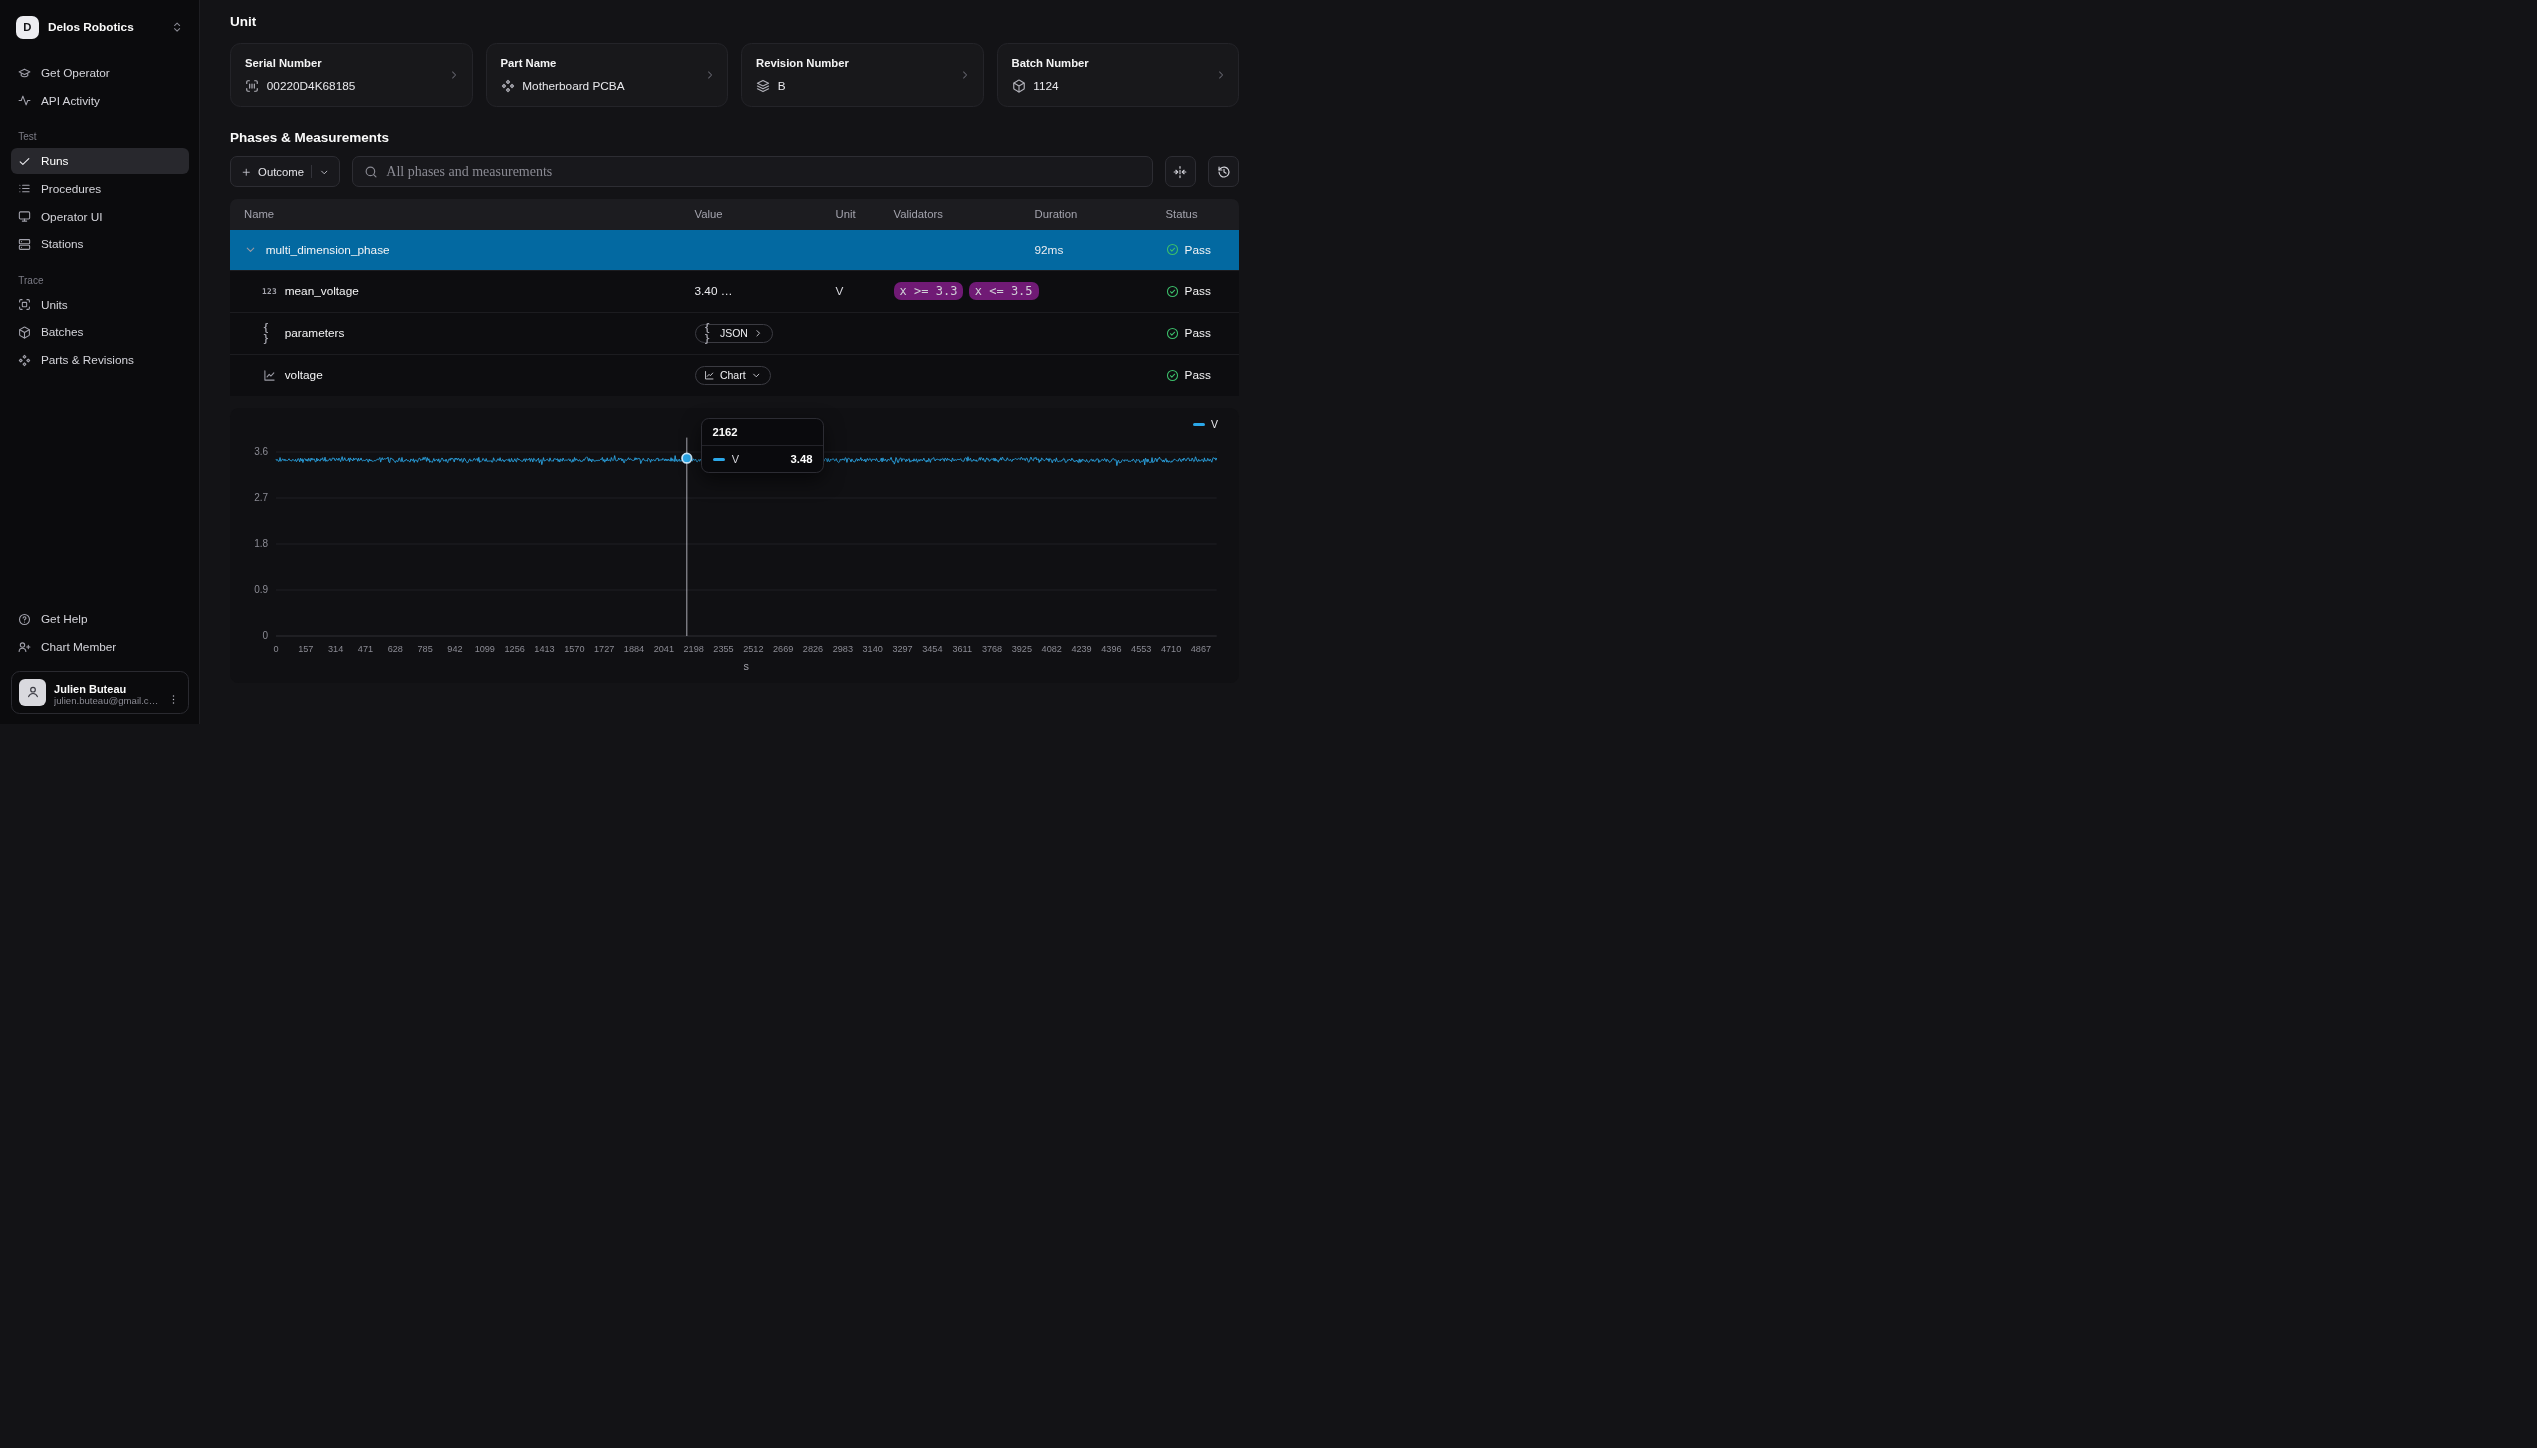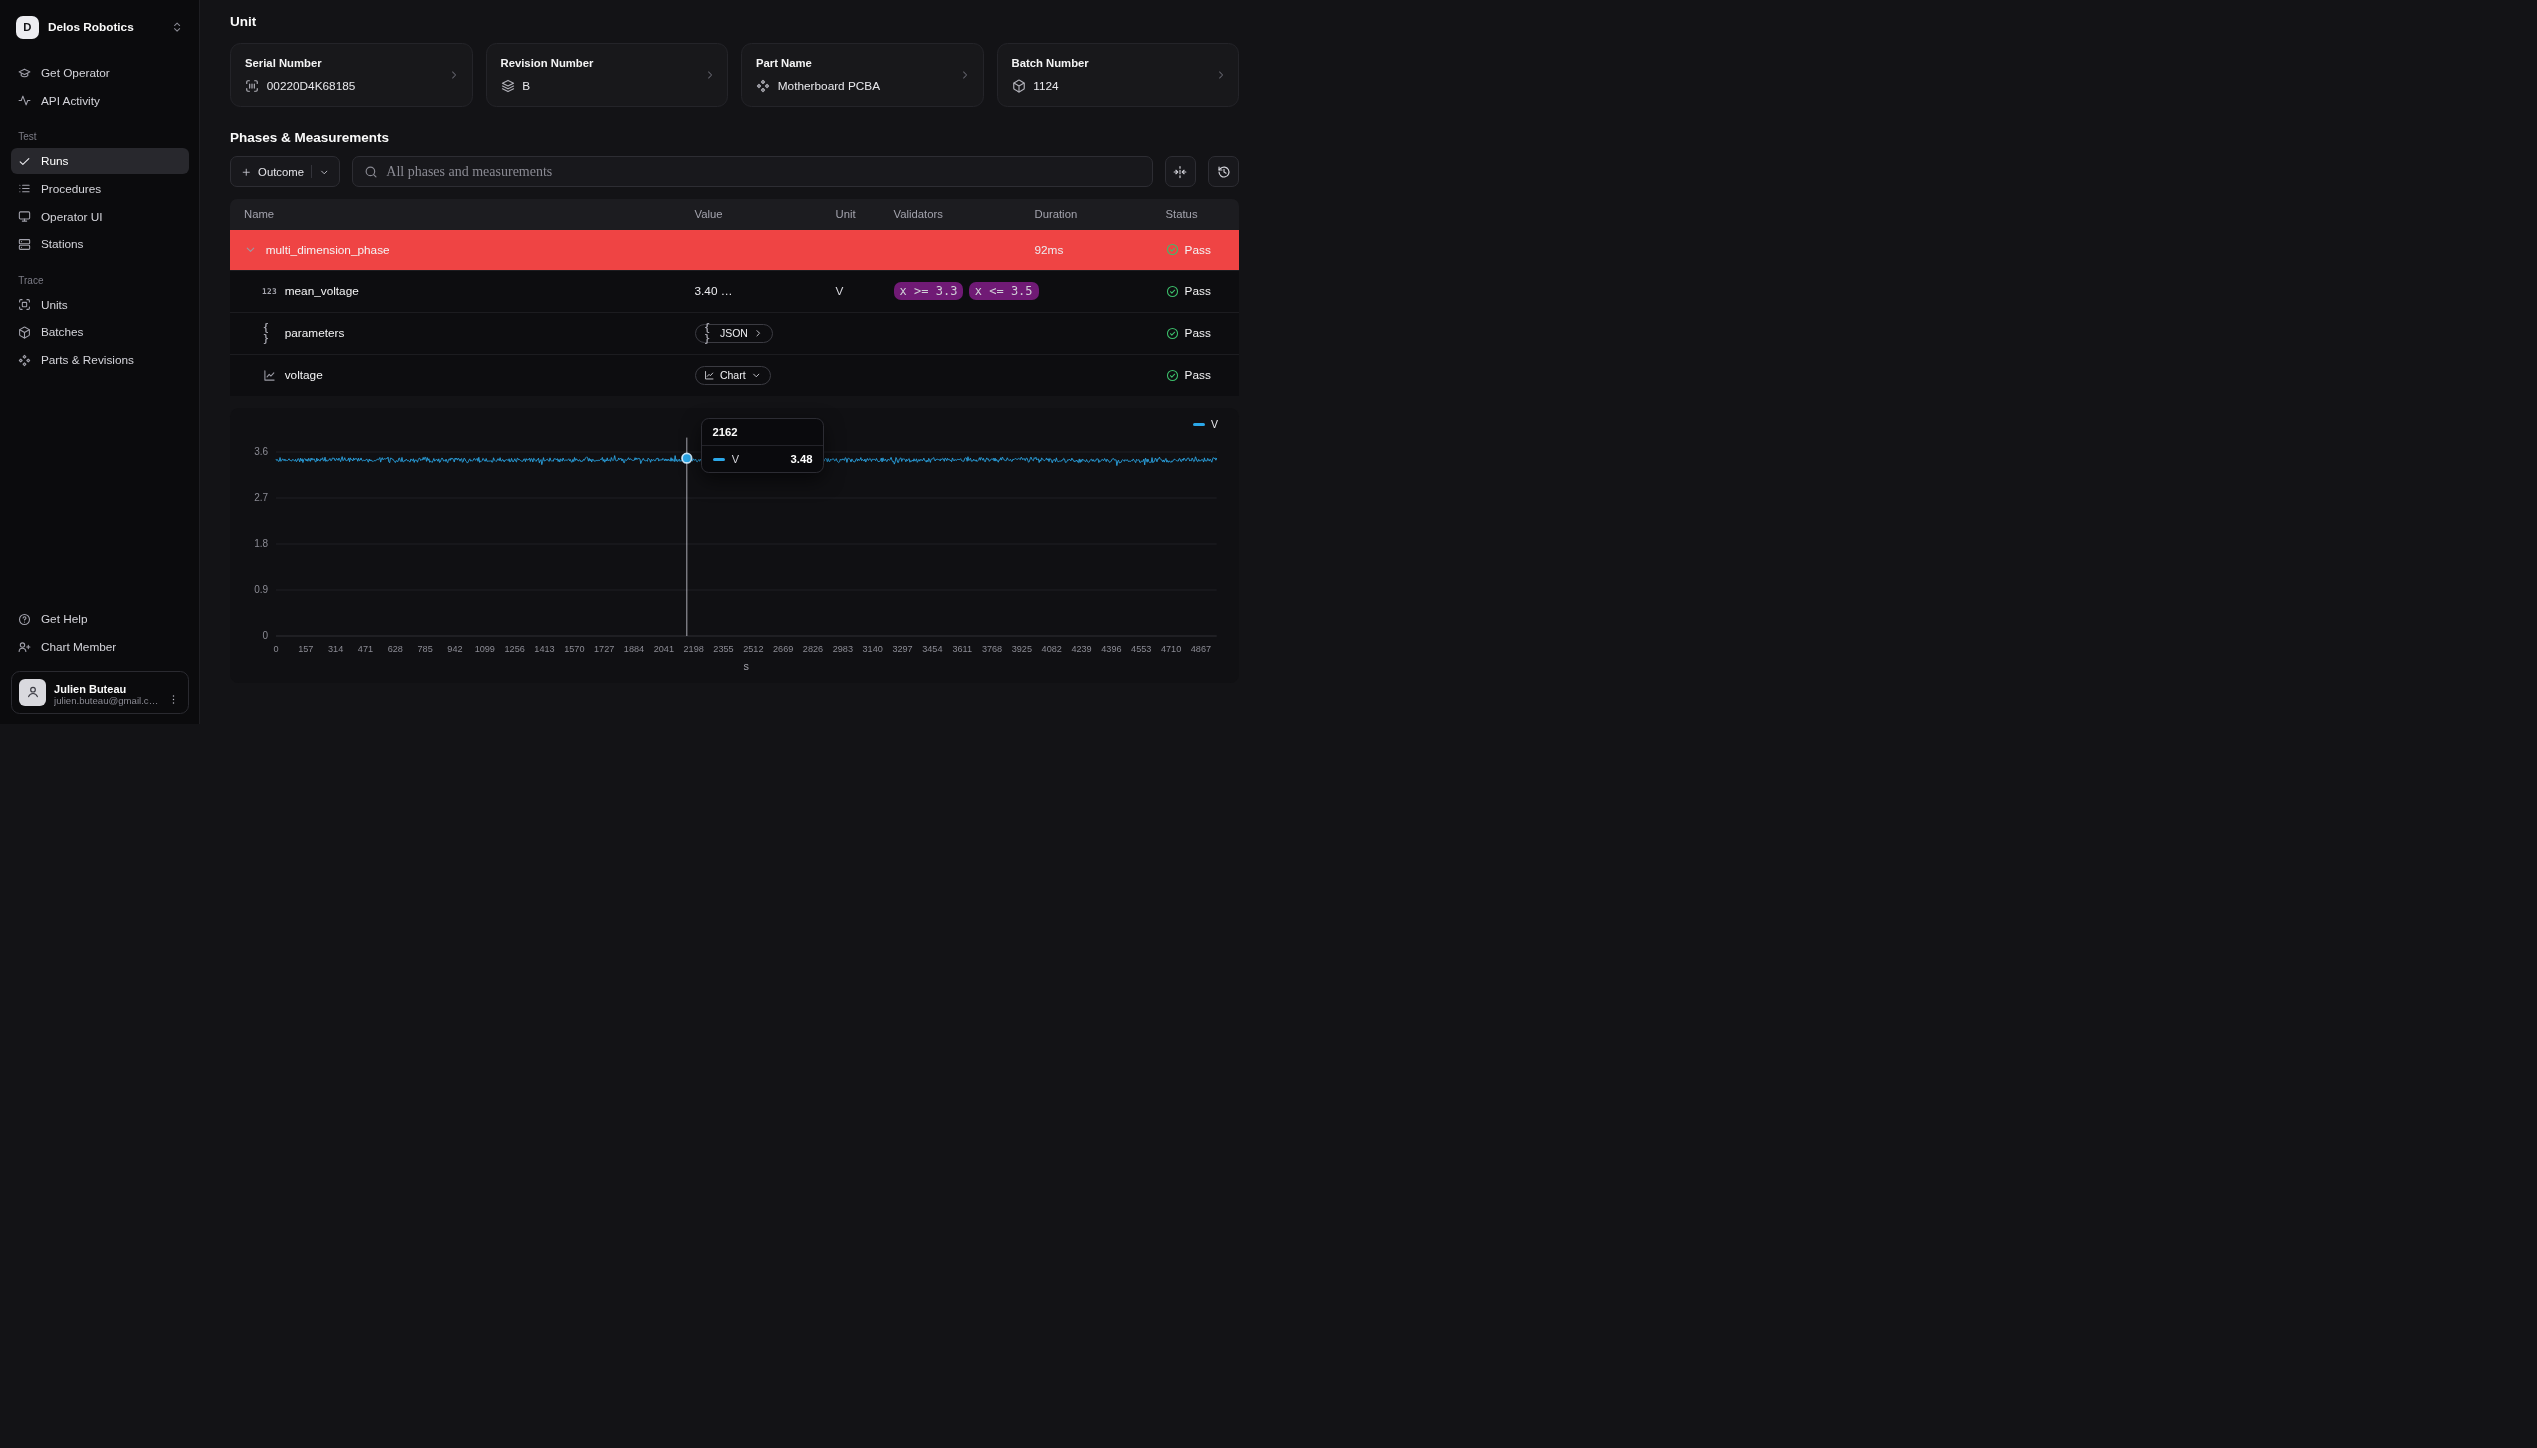--- a/index.html
+++ b/index.html
@@ -63,21 +63,21 @@
                 font-size:14px;font-family:Liberation Serif, serif}
   .search input::placeholder{color:#8a8a93}
   .iconbtn{width:31px;height:31px;flex:none;background:#18181c;border:0.9px solid #2d2d33;
            border-radius:7px;display:grid;place-items:center;color:#d2d2d9;cursor:pointer}
   
   .table{margin-top:11.3px;border-radius:7px 7px 0 0;overflow:hidden}
   .trow{display:grid;grid-template-columns:minmax(0,1fr) 141px 58px 141px 131px 84px;align-items:center}
   .cell{padding:0 10.5px;display:flex;align-items:center;min-width:0}
   .cell:first-child{padding-left:14px}
   .thead{background:#1c1c20;height:31px;font-size:11.3px;color:#a3a3ad;font-weight:500}
-  .phase-row{background:#ef4444;height:40px;font-size:11.8px;cursor:pointer}
+  .phase-row{background:#0369a1;height:40px;font-size:11.8px;cursor:pointer}
   .m-row{background:#0d0d10;height:42px;border-top:0.9px solid #1c1c20;font-size:11.8px;cursor:pointer}
   .name-cell{gap:8.7px;color:#f4f4f5}
   .m-row .name-cell{padding-left:33px}
   .name-cell .icon{color:#9a9aa4}
   .val-text{color:#ececf0}
   .unit-cell{color:#d9d9df}
   .pill{display:inline-flex;align-items:center;gap:5.2px;border:0.9px solid #3b3b42;border-radius:871px;
         padding:2.6px 8.7px;font-size:10.5px;color:#f0f0f3;cursor:pointer;background:transparent}
   .pill .icon{color:#d6d6dd}
   .chips{display:flex;gap:5.2px}
@@ -259,49 +259,49 @@
           </span>
           <span>00220D4K68185</span>
         </div>
         <span class="icon card-chevron">
           <svg viewBox="0 0 24 24" fill="none" stroke="currentColor" stroke-width="2" stroke-linecap="round" stroke-linejoin="round">
             <path d="M9 6l6 6-6 6"></path>
           </svg>
         </span>
       </div>
       <div class="card">
-        <div class="card-label">Revision Number</div>
-        <div class="card-value">
-          <span class="icon ">
-            <svg viewBox="0 0 24 24" fill="none" stroke="currentColor" stroke-width="2" stroke-linecap="round" stroke-linejoin="round">
-              <path d="M12 2.5L2.5 7.2 12 12l9.5-4.8z"></path>
-              <path d="M2.5 12L12 16.8 21.5 12"></path>
-              <path d="M2.5 16.8L12 21.5l9.5-4.7"></path>
-            </svg>
-          </span>
-          <span>B</span>
-        </div>
-        <span class="icon card-chevron">
-          <svg viewBox="0 0 24 24" fill="none" stroke="currentColor" stroke-width="2" stroke-linecap="round" stroke-linejoin="round">
-            <path d="M9 6l6 6-6 6"></path>
-          </svg>
-        </span>
-      </div>
-      <div class="card">
         <div class="card-label">Part Name</div>
         <div class="card-value">
           <span class="icon ">
             <svg viewBox="0 0 24 24" fill="none" stroke="currentColor" stroke-width="2" stroke-linecap="round" stroke-linejoin="round">
               <path d="M12 2.5l2.6 2.6L12 7.7 9.4 5.1z"></path>
               <path d="M5.1 9.4l2.6 2.6-2.6 2.6L2.5 12z"></path>
               <path d="M18.9 9.4l2.6 2.6-2.6 2.6-2.6-2.6z"></path>
               <path d="M12 16.3l2.6 2.6L12 21.5l-2.6-2.6z"></path>
             </svg>
           </span>
           <span>Motherboard PCBA</span>
+        </div>
+        <span class="icon card-chevron">
+          <svg viewBox="0 0 24 24" fill="none" stroke="currentColor" stroke-width="2" stroke-linecap="round" stroke-linejoin="round">
+            <path d="M9 6l6 6-6 6"></path>
+          </svg>
+        </span>
+      </div>
+      <div class="card">
+        <div class="card-label">Revision Number</div>
+        <div class="card-value">
+          <span class="icon ">
+            <svg viewBox="0 0 24 24" fill="none" stroke="currentColor" stroke-width="2" stroke-linecap="round" stroke-linejoin="round">
+              <path d="M12 2.5L2.5 7.2 12 12l9.5-4.8z"></path>
+              <path d="M2.5 12L12 16.8 21.5 12"></path>
+              <path d="M2.5 16.8L12 21.5l9.5-4.7"></path>
+            </svg>
+          </span>
+          <span>B</span>
         </div>
         <span class="icon card-chevron">
           <svg viewBox="0 0 24 24" fill="none" stroke="currentColor" stroke-width="2" stroke-linecap="round" stroke-linejoin="round">
             <path d="M9 6l6 6-6 6"></path>
           </svg>
         </span>
       </div>
       <div class="card">
         <div class="card-label">Batch Number</div>
         <div class="card-value">

